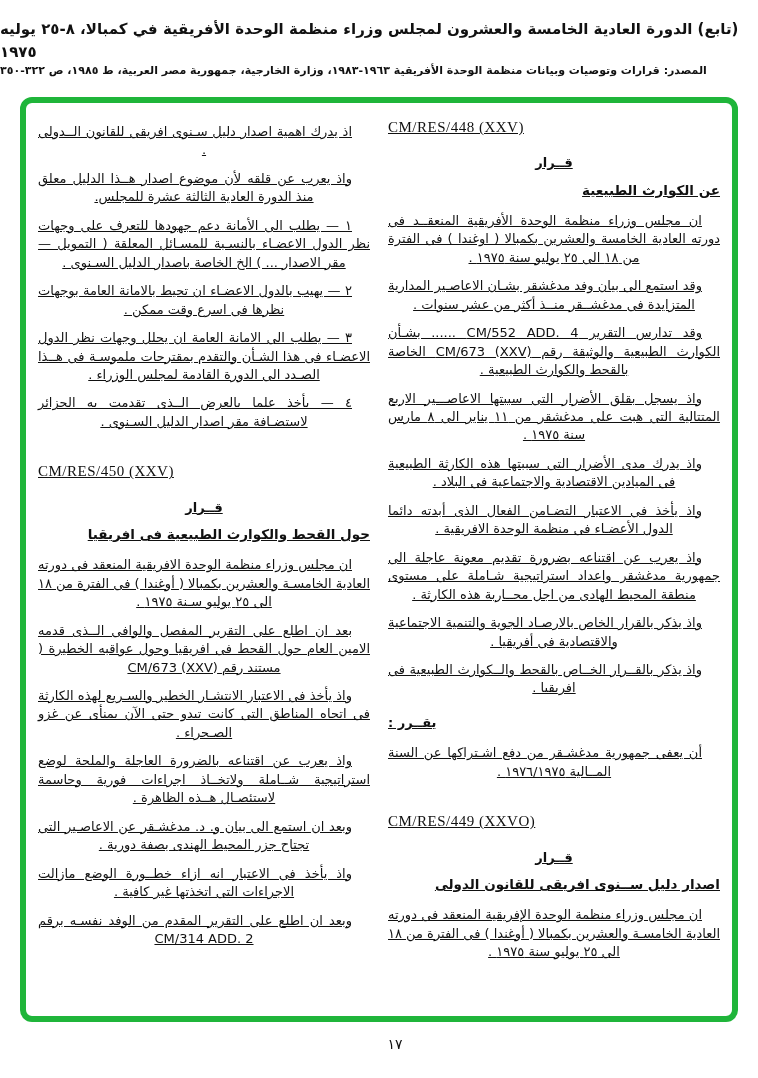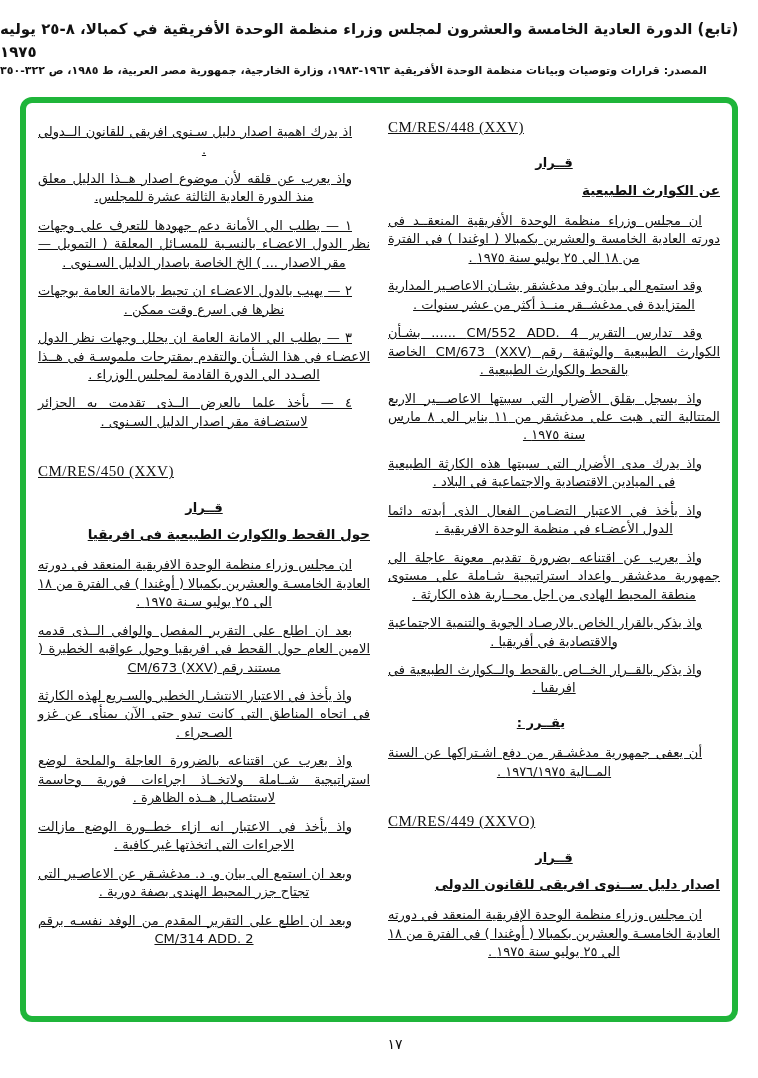--- a/index.html
+++ b/index.html
@@ -61,21 +61,21 @@
   .column .block.code:first-child{margin-top:4px;}
   .block.heading{
     text-align:center;font-weight:bold;font-size:13px;
     margin:16px 0 8px 0;
   }
   .block.subheading{
     text-align:right;font-weight:bold;font-size:13.5px;
     margin:8px 0 12px 0;
   }
   .block.decision{
-    text-align:center;font-weight:bold;
+    text-align:left;font-weight:bold;
     padding-right:26px;
     margin:16px 0 12px 0;
   }
   .footer{
     position:absolute;left:16px;top:1036px;width:758px;
     text-align:center;font-size:14px;direction:rtl;
   }
 </style>
 </head>
 <body>
@@ -116,22 +116,22 @@
           <div class="block para" dir="rtl">٢ — يهيب بالدول الاعضـاء ان تحيط بالامانة العامة بوجهات نظرها فى اسرع وقت ممكن .</div>
           <div class="block para" dir="rtl">٣ — يطلب الى الامانة العامة ان يحلل وجهات نظر الدول الاعضـاء فى هذا الشـأن والتقدم بمقترحات ملموسـة فى هــذا الصـدد الى الدورة القادمة لمجلس الوزراء .</div>
           <div class="block para" dir="rtl">٤ — يأخذ علما بالعرض الــذى تقدمت به الجزائر لاستضـافة مقر اصدار الدليل السـنوى .</div>
           <div class="block code" dir="ltr">CM/RES/450 (XXV)</div>
           <div class="block heading" dir="rtl">قــرار</div>
           <div class="block subheading" dir="rtl">حول القحط والكوارث الطبيعية فى افريقيا</div>
           <div class="block para" dir="rtl">ان مجلس وزراء منظمة الوحدة الافريقية المنعقد فى دورته العادية الخامسـة والعشرين بكمبالا ( أوغندا ) فى الفترة من ١٨ الى ٢٥ يوليو سـنة ١٩٧٥ .</div>
           <div class="block para" dir="rtl">بعد ان اطلع على التقرير المفصل والوافى الــذى قدمه الامين العام حول القحط فى افريقيا وحول عواقبه الخطيرة ( مستند رقم CM/673 (XXV)</div>
           <div class="block para" dir="rtl">واذ يأخذ فى الاعتبار الانتشـار الخطير والسـريع لهذه الكارثة فى اتجاه المناطق التى كانت تبدو حتى الآن بمنأى عن غزو الصـحراء .</div>
           <div class="block para" dir="rtl">واذ يعرب عن اقتناعه بالضرورة العاجلة والملحة لوضع استراتيجية شــاملة ولاتخــاذ اجراءات فورية وحاسمة لاستئصـال هــذه الظاهرة .</div>
+          <div class="block para" dir="rtl">وبعد ان استمع الى بيان و. د. مدغشـقر عن الاعاصـير التى تجتاح جزر المحيط الهندى بصفة دورية .</div>
           <div class="block para" dir="rtl">واذ يأخذ فى الاعتبار انه ازاء خطــورة الوضع مازالت الاجراءات التى اتخذتها غير كافية .</div>
-          <div class="block para" dir="rtl">وبعد ان استمع الى بيان و. د. مدغشـقر عن الاعاصـير التى تجتاح جزر المحيط الهندى بصفة دورية .</div>
           <div class="block para" dir="rtl">وبعد ان اطلع على التقرير المقدم من الوفد نفسـه برقم CM/314 ADD. 2</div>
         </div>
     </div>
   </div>
 
   <div class="footer">١٧</div>
 
 </div>
 
 </body></html>

